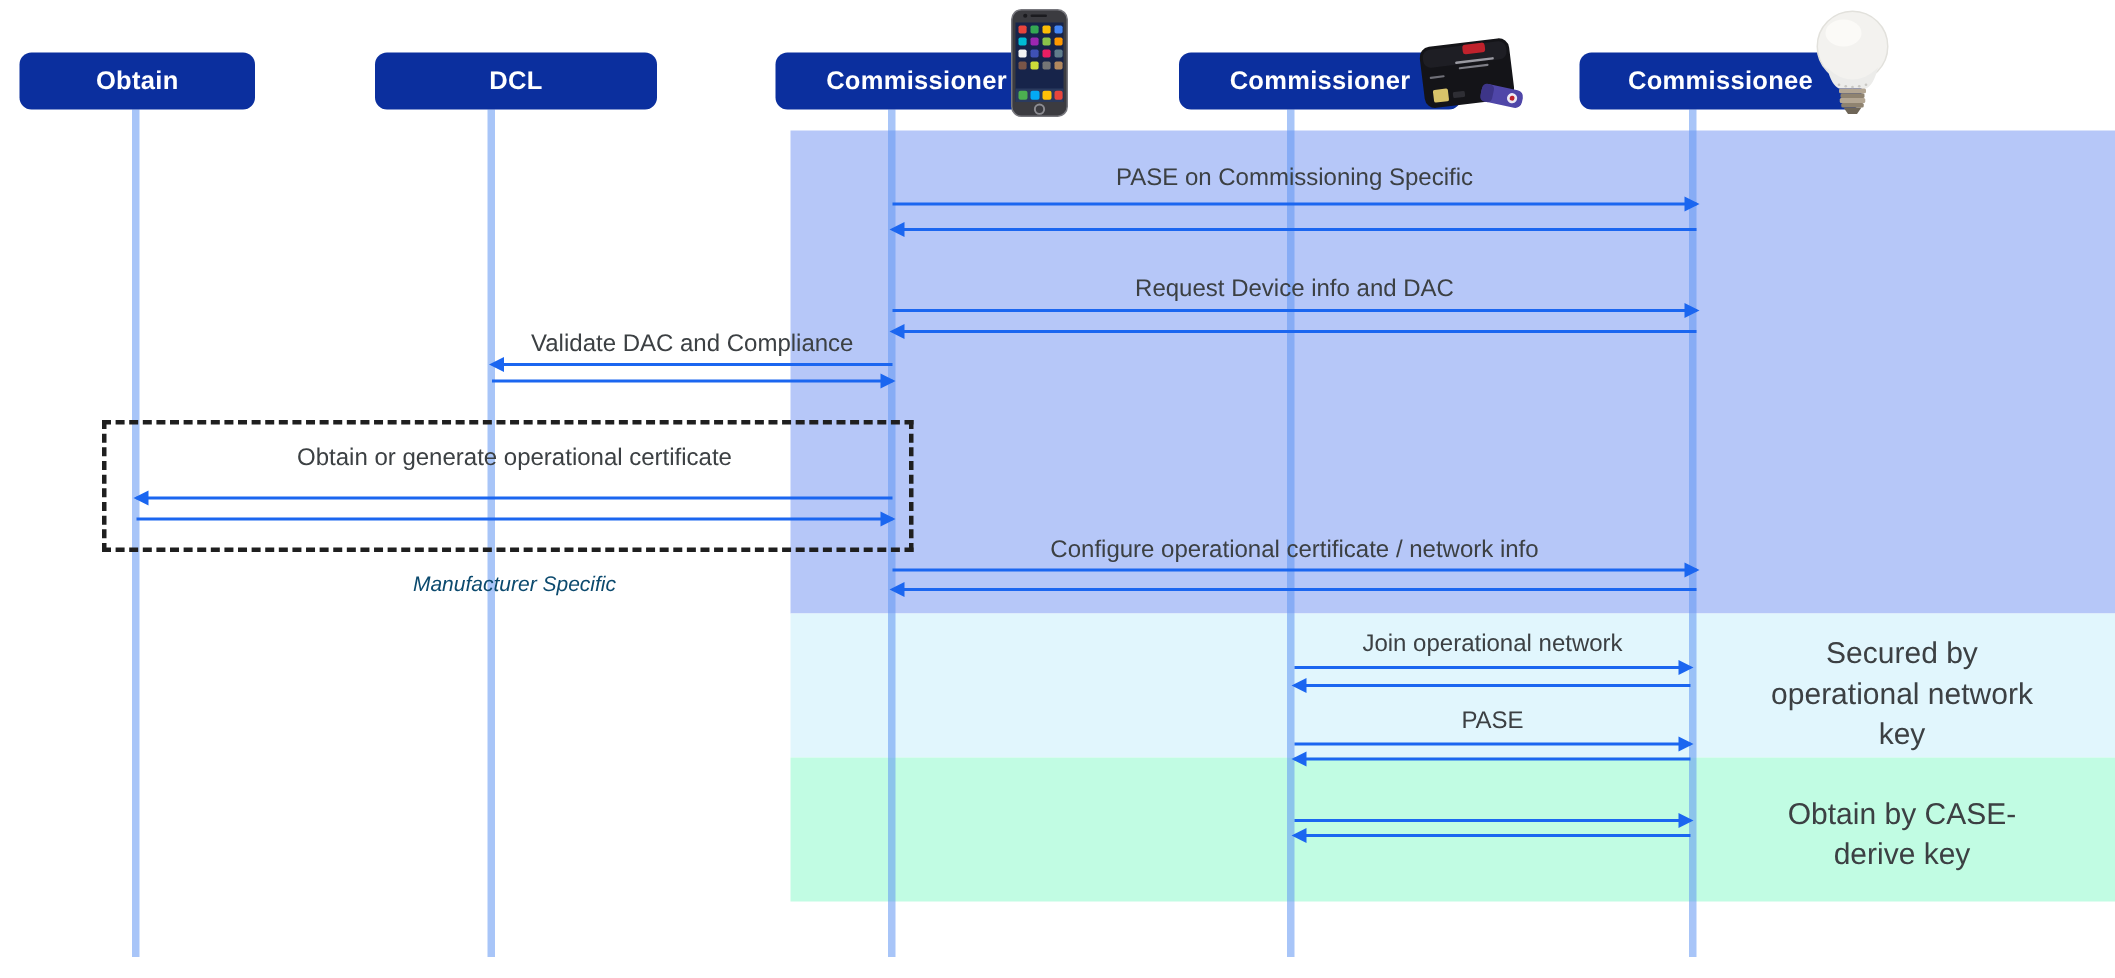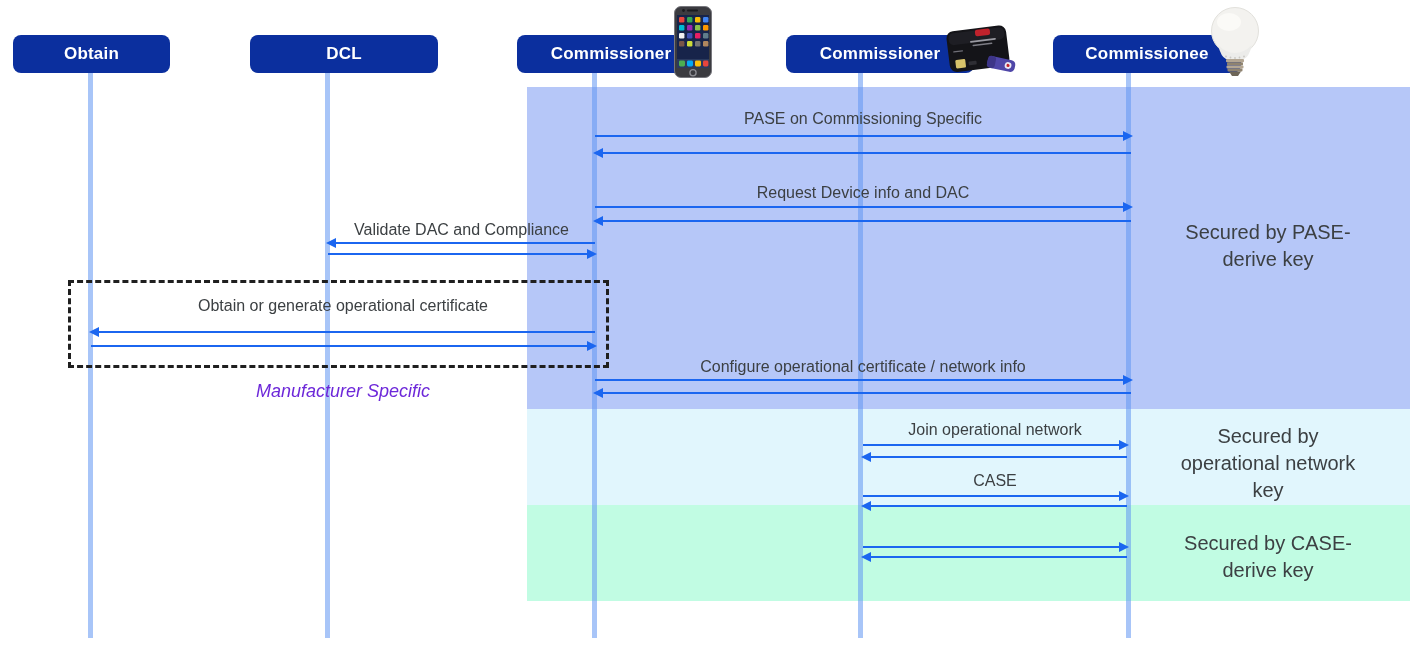--- a/index.html
+++ b/index.html
@@ -58,21 +58,21 @@
   .a6f{top:444px}.a6r{top:456px}
   .a7f{top:495px}.a7r{top:505px}
   .a8f{top:546px}.a8r{top:556px}
   
   .group-box{
     position:absolute;left:68px;top:280px;width:541px;height:88px;
     border:3px dashed #1f1f1f;box-sizing:border-box;z-index:3;background:transparent;
   }
   .mfr{
     position:absolute;left:91px;width:504px;top:381px;text-align:center;
-    font-style:italic;font-size:18px;color:#6d28d9;z-index:4;
+    font-style:italic;font-size:14px;color:#0c4a6e;z-index:4;
   }
   
   .region-label{
     position:absolute;left:1168px;width:200px;text-align:center;
     font-size:20px;line-height:27px;color:#3c4043;z-index:4;
   }
   .lbl-pase{top:219px}.lbl-opnet{top:423px}.lbl-case{top:530px}
 </style>
 </head>
 <body>
@@ -110,30 +110,29 @@
   <div class="mfr">Manufacturer Specific</div>
 
   <div class="msg span-c-cee m5">Configure operational certificate / network info</div>
   <div class="arrow right span-c-cee a5f"></div>
   <div class="arrow left span-c-cee a5r"></div>
 
   <div class="msg span-a-cee m6">Join operational network</div>
   <div class="arrow right span-a-cee a6f"></div>
   <div class="arrow left span-a-cee a6r"></div>
 
-  <div class="msg span-a-cee m7">CASE</div>
+  <div class="msg span-a-cee m7">PASE</div>
   <div class="arrow right span-a-cee a7f"></div>
   <div class="arrow left span-a-cee a7r"></div>
 
   <div class="arrow right span-a-cee a8f"></div>
   <div class="arrow left span-a-cee a8r"></div>
 
-  <div class="region-label lbl-pase">Secured by PASE-derive key</div>
   <div class="region-label lbl-opnet">Secured by operational network key</div>
-  <div class="region-label lbl-case">Secured by CASE-derive key</div>
+  <div class="region-label lbl-case">Obtain by CASE-derive key</div>
 
   <div class="actor actor-cloud">
     <span>Obtain</span>
   </div>
   <div class="actor actor-dcl">
     <span>DCL</span>
   </div>
   <div class="actor actor-comm">
     <span>Commissioner</span>
   </div>

